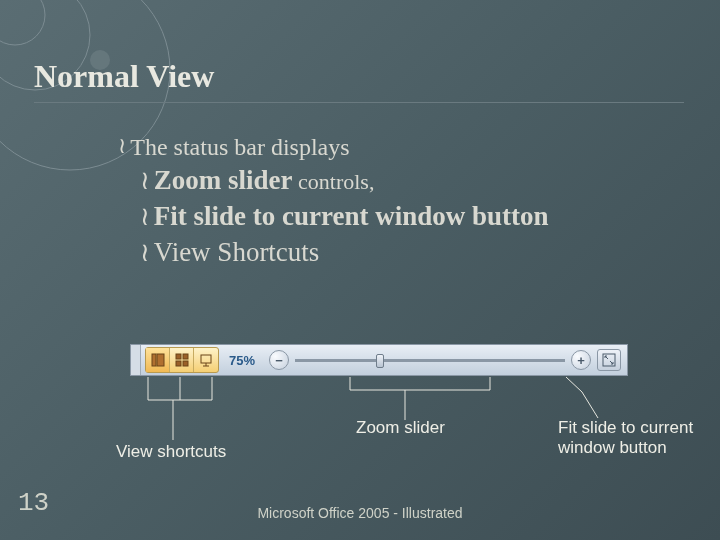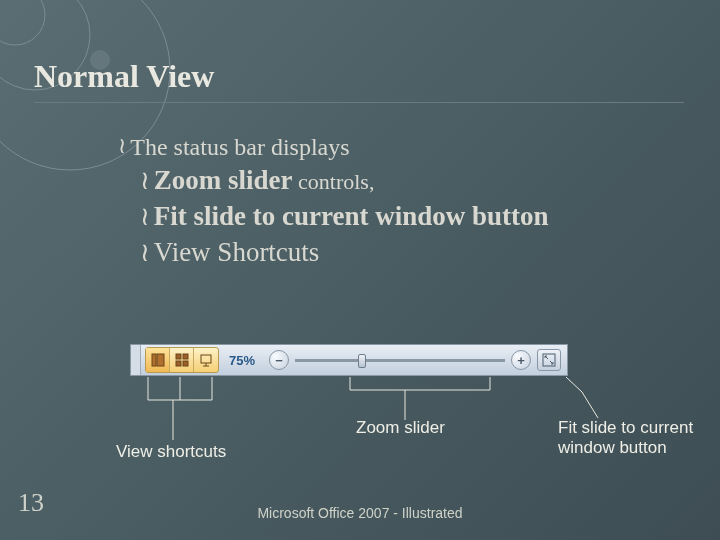--- a/index.html
+++ b/index.html
@@ -67,21 +67,21 @@
     line-height: 1.25;
   }
   .bold { font-weight: bold; }
   .small { font-size: 22px; margin-top: 31px; }
   
   
   .statusbar {
     position: absolute;
     top: 344px;
     left: 130px;
-    width: 438px;
+    width: 498px;
     height: 32px;
     background: linear-gradient(#e8eef5, #c2cfdd);
     border: 1px solid #8a97a5;
     display: flex;
     align-items: center;
   }
   .sb-left {
     width: 10px;
     height: 100%;
     background: #d5dde6;
@@ -171,21 +171,21 @@
     color: #eeeee6;
   }
   .label.zoom { top: 418px; left: 356px; }
   .label.shortcuts { top: 442px; left: 116px; }
   .label.fit { top: 418px; left: 558px; width: 155px; line-height: 1.15; }
   
   .slidenum {
     position: absolute;
     bottom: 22px;
     left: 18px;
-    font-family: Liberation Serif, serif;
+    font-family: Liberation Mono, monospace;
     font-size: 26px;
     color: #cfd2c8;
   }
   .footer {
     position: absolute;
     bottom: 18px;
     left: 0;
     width: 720px;
     text-align: center;
     font-family: Arial, sans-serif;
@@ -280,14 +280,14 @@
 
   <path d="M 598 418 L 582 392 L 566 377" stroke="#e6e6de" fill="none" stroke-width="1"></path>
 </svg>
 
 <div class="label zoom">Zoom slider</div>
 <div class="label shortcuts">View shortcuts</div>
 <div class="label fit">Fit slide to current window button</div>
 
 <div class="slidenum">13</div>
 <div class="footer">
-  <span>Microsoft Office 2007 - Illustrated</span><br>
+  <span>Microsoft Office 2005 - Illustrated</span><br>
 </div>
 
 </body></html>

